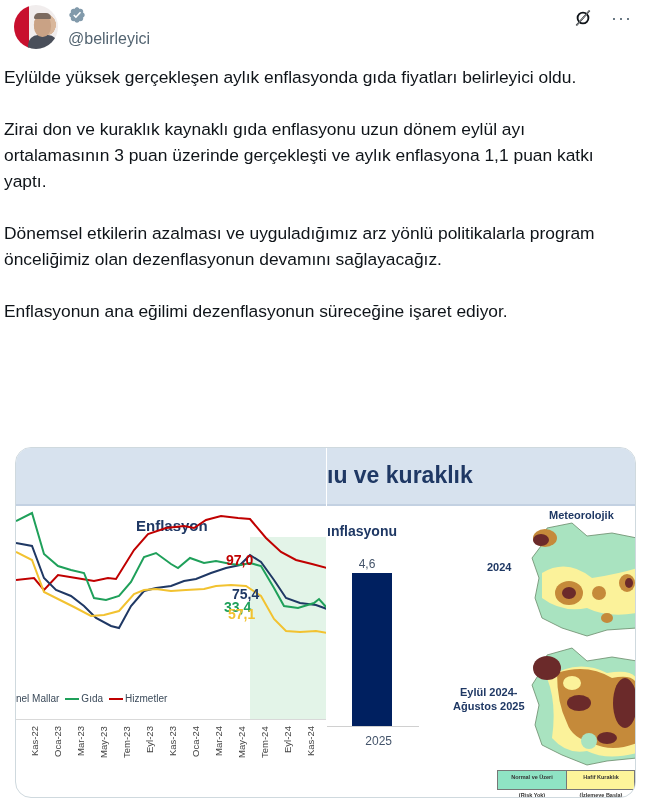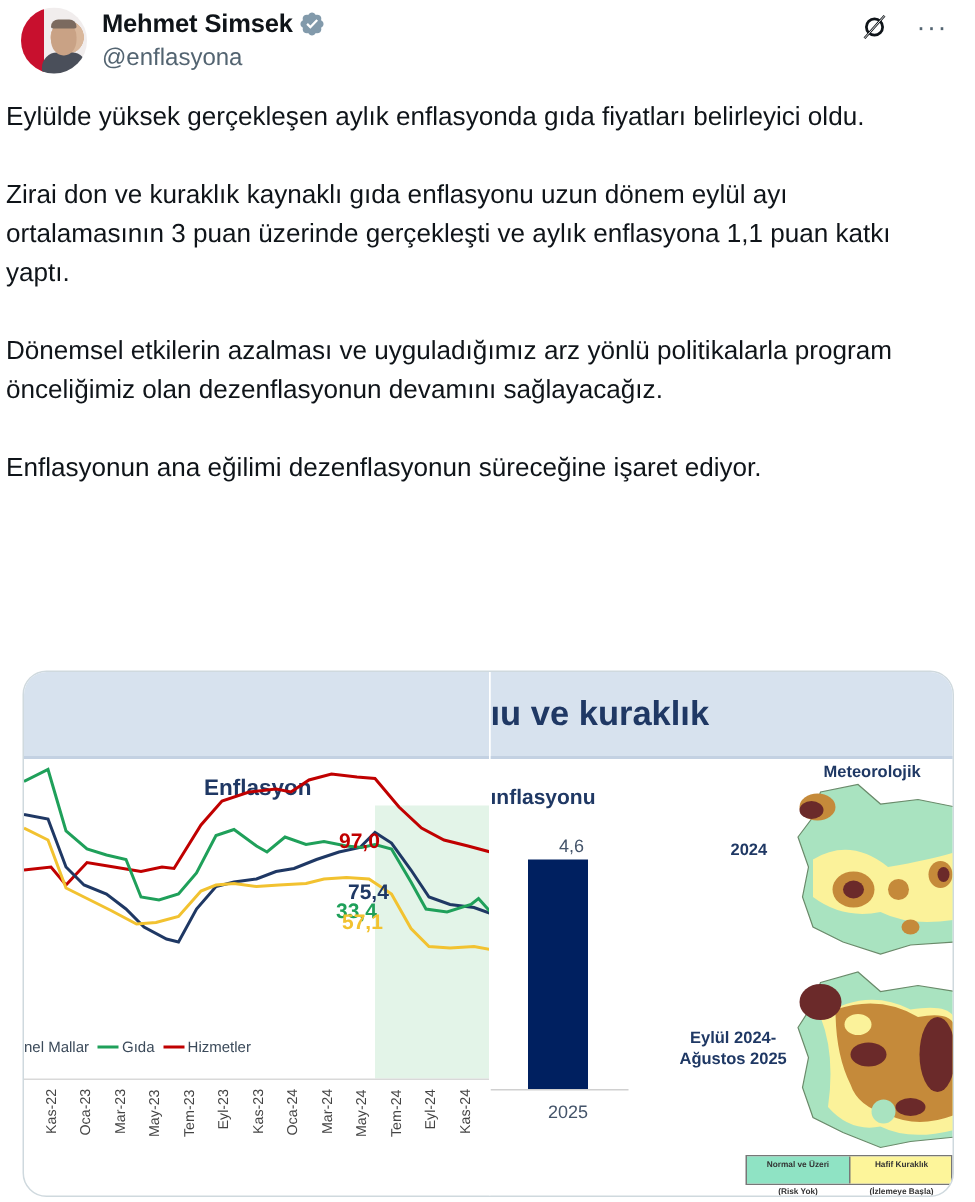--- a/index.html
+++ b/index.html
@@ -34,48 +34,47 @@
   .chart-title { position: absolute; left: 120px; top: 69px; font-size: 15px; font-weight: 700; color: #1f3864; }
   .green-zone { position: absolute; left: 234px; top: 89px; width: 77px; height: 182px; background: #e3f4e8; }
   .line-svg { position: absolute; left: 0; top: 0; }
   .lbl { position: absolute; font-size: 14px; font-weight: 700; }
   .legend { position: absolute; left: 0; top: 245px; font-size: 10px; color: #3b4a5a; white-space: nowrap; display: flex; gap: 6px; align-items: center; }
   .legend .sw { display: inline-block; width: 14px; height: 2px; vertical-align: middle; margin-right: 2px; }
   .x-axis-line { position: absolute; left: 0; top: 271px; width: 311px; height: 1px; background: #d9d9d9; }
   .xtick { position: absolute; top: 278px; font-size: 9.5px; color: #444; writing-mode: vertical-rl; transform: rotate(180deg); white-space: nowrap; height: 46px; text-align: right; }
 
   .bar-title { position: absolute; left: 0px; top: 75px; font-size: 14px; font-weight: 700; color: #1f3864; white-space: nowrap; }
-  .bar-value { position: absolute; left: 34px; top: 109px; width: 40px; text-align: center; font-size: 12px; color: #44546a; }
+  .bar-value { position: absolute; left: 20px; top: 109px; width: 40px; text-align: center; font-size: 12px; color: #44546a; }
   .bar { position: absolute; left: 25px; top: 125px; width: 40px; height: 153px; background: #002060; }
   .bar-axis { position: absolute; left: 0; top: 278px; width: 92px; height: 1px; background: #d0d0d0; }
   .bar-cat { position: absolute; left: 25px; top: 286px; width: 40px; text-align: right; font-size: 12px; color: #44546a; }
 
   .map-year { position: absolute; font-size: 11px; font-weight: 700; color: #1f3864; text-align: center; line-height: 14px; white-space: nowrap; }
   .map-title { position: absolute; left: 222px; top: 61px; font-size: 11px; font-weight: 700; color: #1f3864; white-space: nowrap; }
   .map { position: absolute; }
   .map-legend { position: absolute; left: 170px; top: 322px; display: flex; border: 1px solid #777; }
   .map-legend div { width: 68px; height: 18px; font-size: 5.5px; text-align: center; line-height: 8px; padding-top: 1px; color: #333; font-weight: 700; }
 </style>
 </head>
 <body>
 
 <div class="header">
   <div class="avatar">
     <div class="suit"></div>
     <div class="face"></div>
     <div class="hair"></div>
   </div>
   <div class="name-row">
-    <span class="name">Mehmet Simsek</span>
     <svg class="badge" viewBox="0 0 24 24">
       <path fill="#829aab" d="M22.25 12c0-1.43-.88-2.67-2.19-3.34.46-1.39.2-2.9-.81-3.91s-2.52-1.27-3.91-.81c-.66-1.31-1.91-2.19-3.34-2.19s-2.67.88-3.33 2.19c-1.4-.46-2.91-.2-3.92.81s-1.26 2.52-.8 3.91c-1.31.67-2.2 1.91-2.2 3.34s.89 2.67 2.2 3.34c-.46 1.39-.21 2.9.8 3.91s2.52 1.26 3.91.81c.67 1.31 1.91 2.19 3.34 2.19s2.68-.88 3.34-2.19c1.39.45 2.9.2 3.91-.81s1.27-2.52.81-3.91c1.31-.67 2.19-1.91 2.19-3.34z"></path>
       <path fill="#fff" d="M10.54 16.2l-3.6-3.6 1.42-1.42 2.18 2.19 5.38-5.6 1.44 1.39z"></path>
     </svg>
   </div>
-  <div class="handle">@enflasyona</div>
+  <div class="handle">@belirleyici</div>
   <div class="top-icons">
     <svg class="grok-icon" viewBox="0 0 24 24">
       <circle cx="12" cy="12" r="6.5" fill="none" stroke="#0f1419" stroke-width="2.2"></circle>
       <line x1="4" y1="21" x2="20" y2="3" stroke="#0f1419" stroke-width="2"></line>
       <line x1="4" y1="21" x2="20" y2="3" stroke="#fff" stroke-width="0.7"></line>
     </svg>
     <span class="more-icon">···</span>
   </div>
 </div>
 

